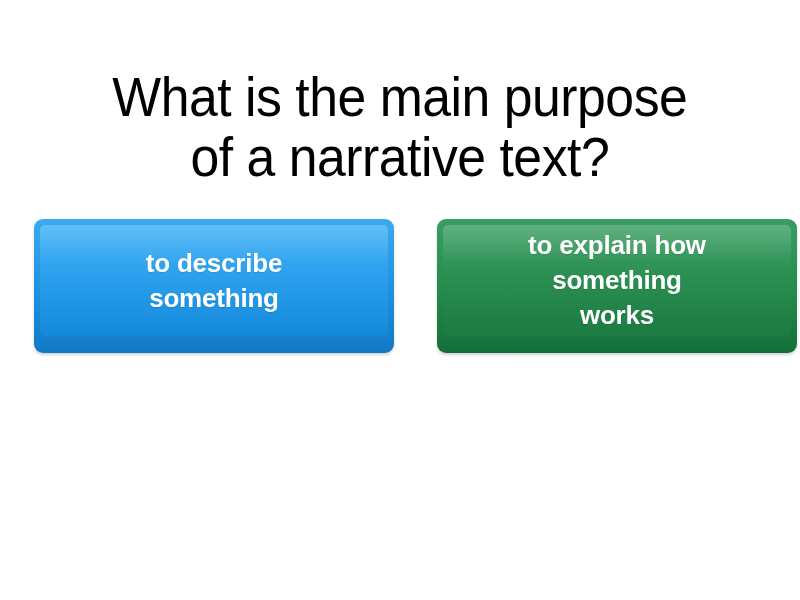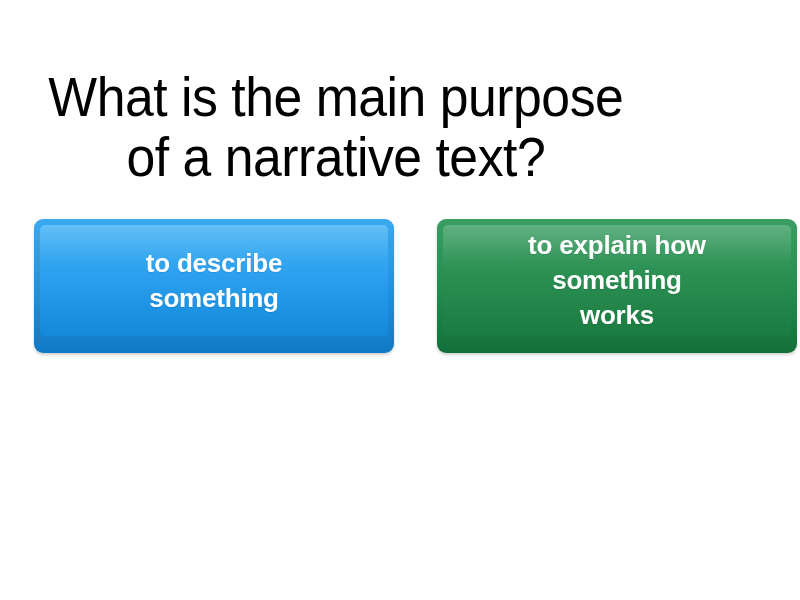--- a/index.html
+++ b/index.html
@@ -23,20 +23,21 @@
     flex-direction: column;
     align-items: center;
   }
 
   
   .question-area {
     width: 740px;
     margin-top: 62px;
     display: flex;
     align-items: center;
+    justify-content: center;
     min-height: 130px;
   }
   .question-text {
     color: #000000;
     font-size: 55px;
     line-height: 60px;
     font-weight: 400;
     text-align: center;
     letter-spacing: -0.5px;
     transform: scaleX(0.94);

